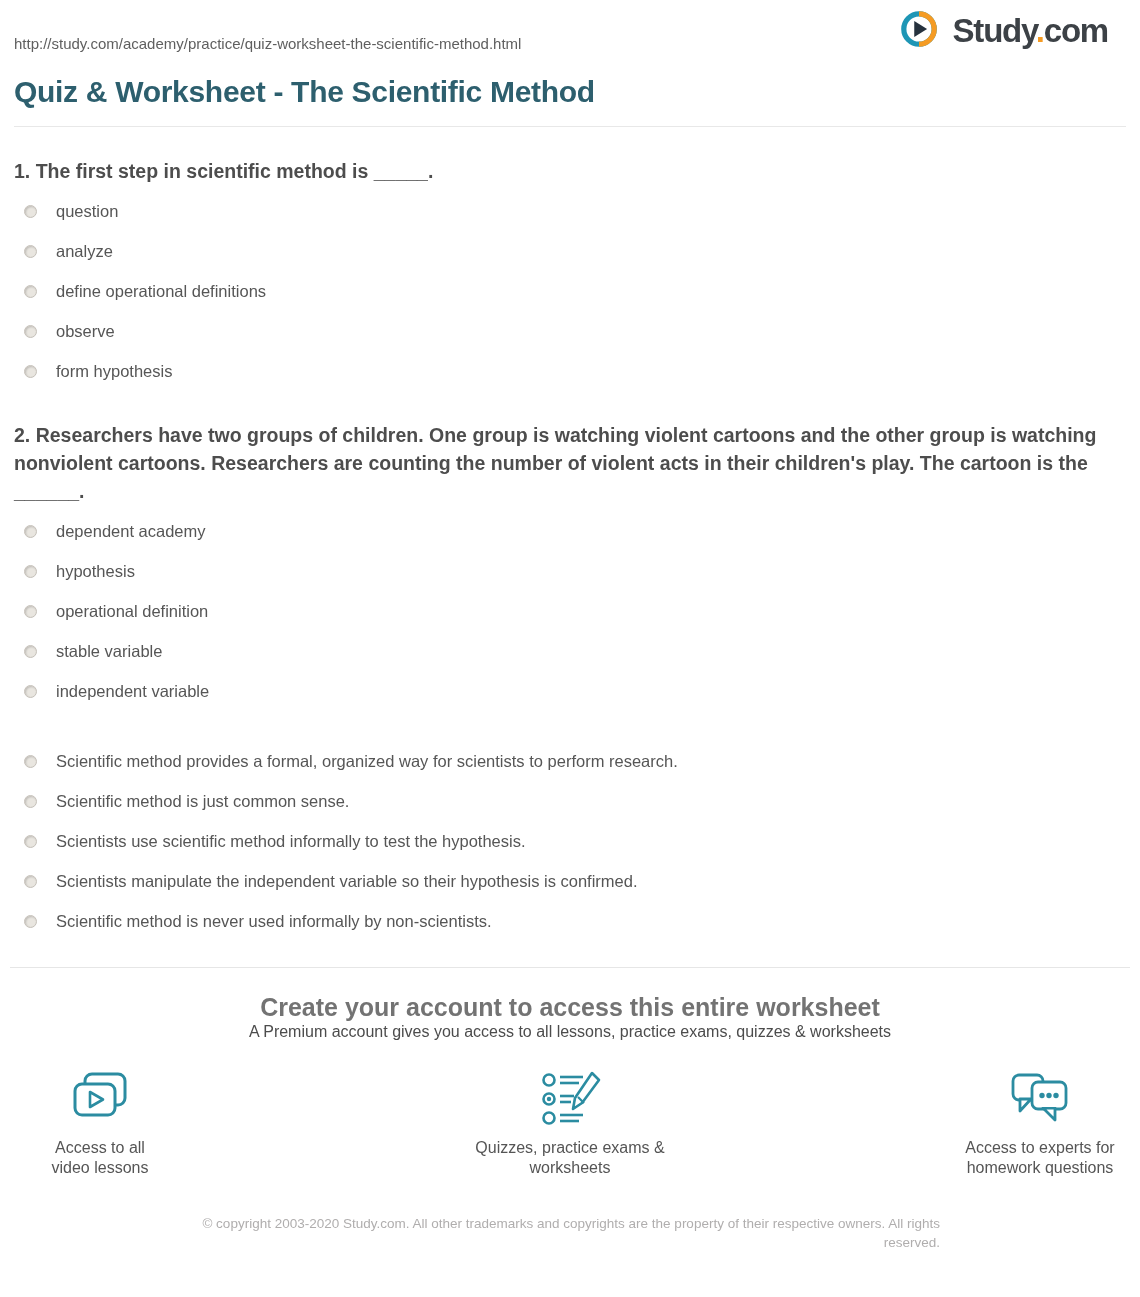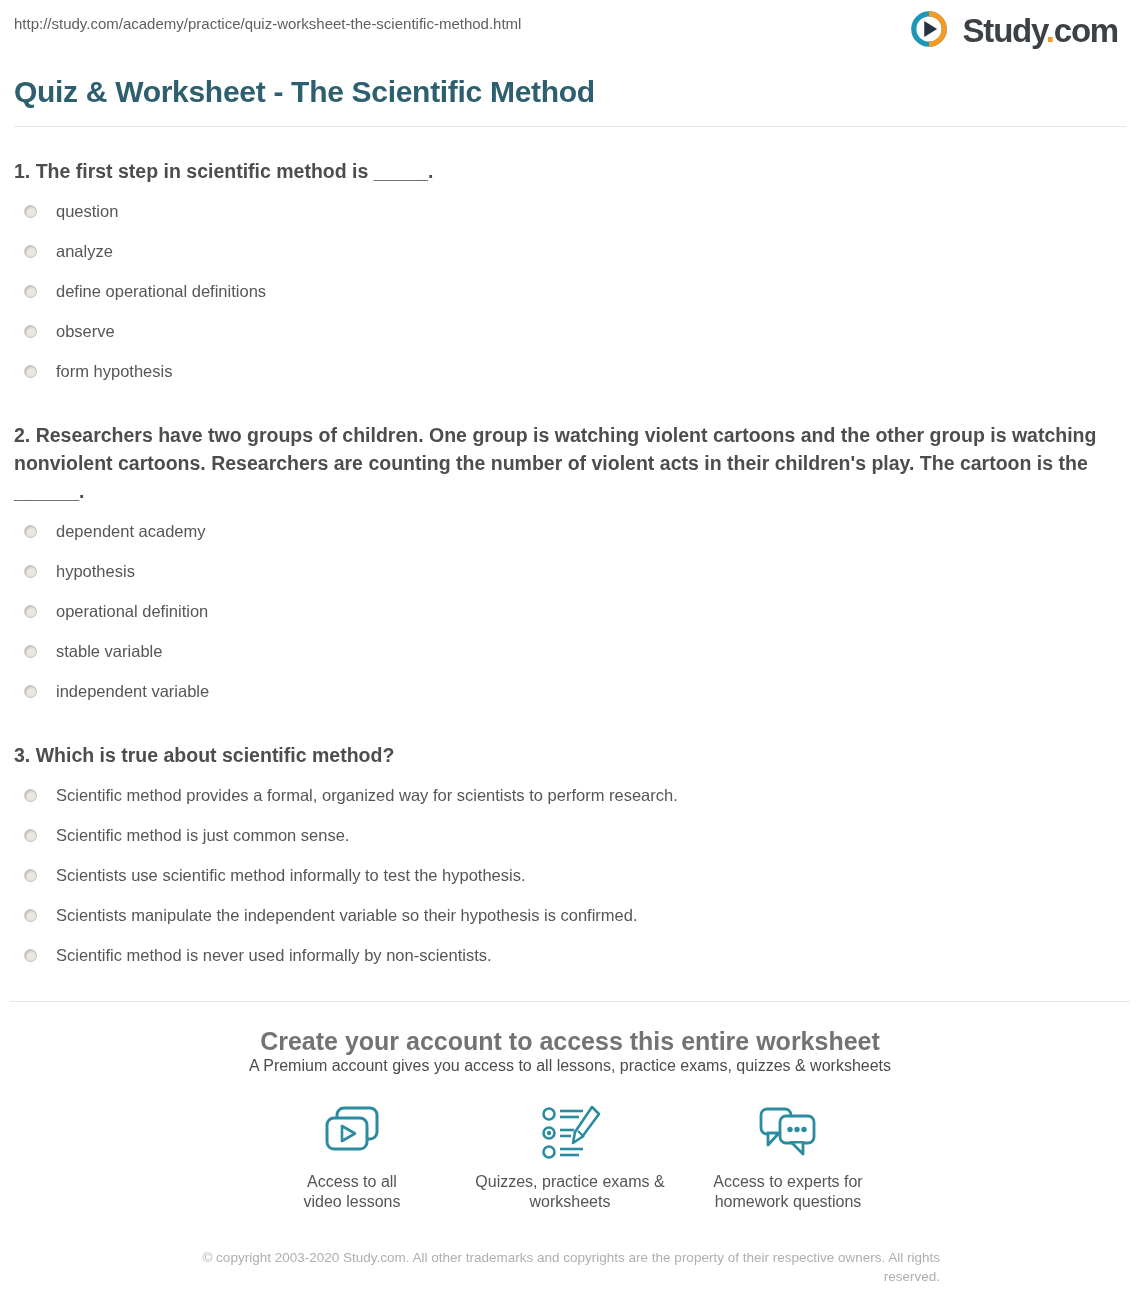--- a/index.html
+++ b/index.html
@@ -3,21 +3,21 @@
 <meta charset="utf-8">
 <style>
   * { box-sizing: border-box; }
   html,body { margin:0; padding:0; }
   body {
     width:1140px; height:1297px; background:#ffffff; overflow:hidden;
     font-family:"Liberation Sans", sans-serif; position:relative;
   }
 
   
-  .header { display:flex; justify-content:space-between; align-items:flex-start; padding:10px 22px 0 14px; height:52px; }
+  .header { display:flex; justify-content:space-between; align-items:flex-end; padding:10px 32px 0 14px; height:52px; }
   .url { font-size:15px; color:#5f5f5f; margin-top:5px; }
   .logo { display:flex; align-items:center; gap:15px; cursor:pointer; }
   .logo-text { font-size:33px; font-weight:bold; color:#3c4146; letter-spacing:-1.2px; line-height:38px; }
   .logo-dot { color:#f59b23; }
 
   
   .page-title { margin:23px 14px 0; font-size:30px; font-weight:bold; color:#2d5f6e; letter-spacing:-0.3px; }
   .rule { border:none; border-top:1px solid #e8e8e8; margin:17px 14px 0; }
 
   
@@ -30,21 +30,21 @@
     border:1px solid #c6c1ba; background:#e9e6e0;
     box-shadow: inset 1px 1px 2px rgba(0,0,0,0.18);
     margin-left:10px;
   }
   .option-label { margin-left:19px; font-size:16.5px; color:#565656; }
 
   
   .footer-rule { border:none; border-top:1px solid #e6e6e6; margin:26px 10px 0; }
   .signup-heading { text-align:center; font-size:25px; font-weight:bold; color:#737373; margin:25px 0 0; }
   .signup-sub { text-align:center; font-size:16px; color:#4c4c4c; margin-top:1px; }
-  .features { display:flex; justify-content:center; align-items:flex-start; gap:18px; margin-top:30px; }
+  .features { display:flex; justify-content:space-between; align-items:flex-start; gap:2px; margin-top:30px; }
   .feature { width:200px; display:flex; flex-direction:column; align-items:center; }
   .feature svg { display:block; }
   .feature-label { margin-top:11px; font-size:16px; color:#555555; text-align:center; line-height:20px; }
   .feature:nth-child(1) .feature-label { width:125px; }
   .feature:nth-child(2) .feature-label { width:190px; }
   .feature:nth-child(3) .feature-label { width:170px; }
 
   .copyright { margin:36px auto 17px; max-width:740px; text-align:right; font-size:13.5px; color:#b0aeae; line-height:19px; }
 </style>
 </head>
@@ -113,21 +113,20 @@
       <span class="option-label">stable variable</span>
     </div>
     <div class="option">
       <span class="radio"></span>
       <span class="option-label">independent variable</span>
     </div>
   </div>
 </div>
 
 <div class="question">
-  <div class="q-heading">3. Which is true about scientific method?</div>
   <div class="options">
     <div class="option">
       <span class="radio"></span>
       <span class="option-label">Scientific method provides a formal, organized way for scientists to perform research.</span>
     </div>
     <div class="option">
       <span class="radio"></span>
       <span class="option-label">Scientific method is just common sense.</span>
     </div>
     <div class="option">

